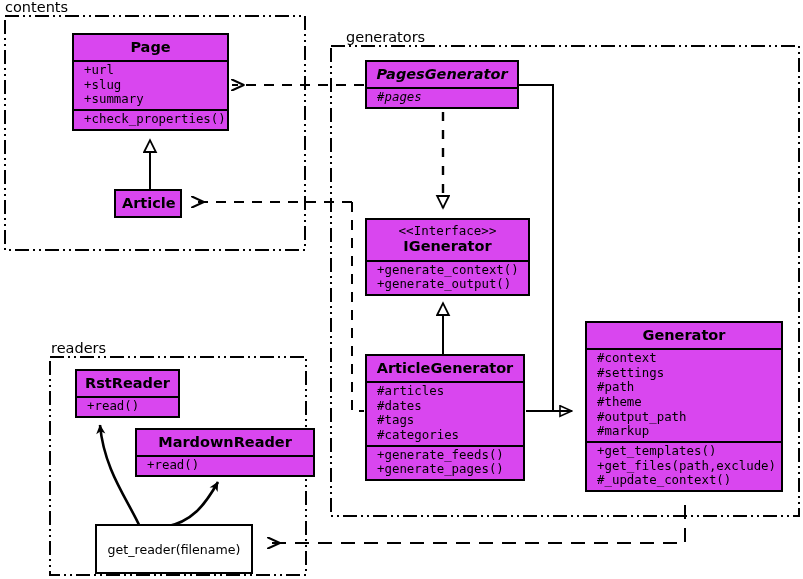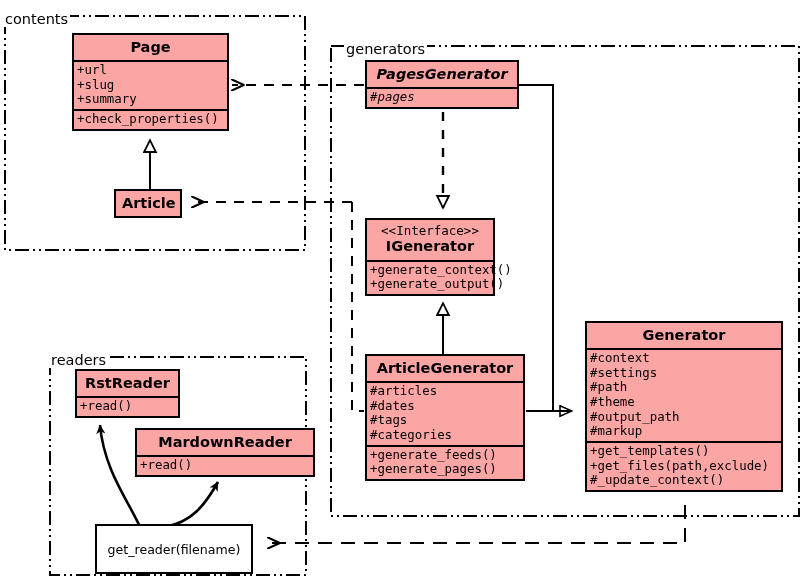--- a/index.html
+++ b/index.html
@@ -21,21 +21,21 @@
     position: absolute;
     left: 0; top: 0;
     width: 803px;
     height: 579px;
   }
   
   .uml {
     position: absolute;
     box-sizing: border-box;
     border: 2px solid #000;
-    background: #fca5a5;
+    background: #d946ef;
     z-index: 5;
   }
   .uml .name {
     text-align: center;
     font-weight: bold;
     font-size: 14.5px;
     font-family: "DejaVu Sans", sans-serif;
     padding: 4px 6px 5px 6px;
     line-height: 1.12;
     color: #000;
@@ -45,21 +45,21 @@
     font-weight: normal;
     font-size: 12.5px;
     font-family: "DejaVu Sans Mono", monospace;
     letter-spacing: 0px;
     line-height: 1.15;
   }
   .uml .sep {
     border-top: 2px solid #000;
   }
   .uml .compartment {
-    padding: 1px 2px 2px 3px;
+    padding: 1px 2px 2px 10px;
     font-family: "DejaVu Sans Mono", monospace;
     font-size: 12.4px;
     line-height: 1.18;
     color: #000;
     white-space: nowrap;
   }
   .uml .compartment div { padding: 0; }
 
   
   .plainbox {
@@ -77,21 +77,20 @@
   }
   .pkg-label {
     position: absolute;
     font-family: "DejaVu Sans", sans-serif;
     font-size: 14.5px;
     color: #000;
     background: #fff;
     z-index: 3;
     white-space: nowrap;
     padding: 0 2px;
-    margin-top: 12px;
   }
 </style>
 </head>
 <body>
 
 <div id="canvas">
 
   <svg id="edges" viewBox="0 0 803 579" xmlns="http://www.w3.org/2000/svg">
     <defs>
       <marker id="hollowTri" markerWidth="14" markerHeight="14" refX="12.6" refY="6" orient="auto" markerUnits="userSpaceOnUse">
@@ -157,21 +156,21 @@
     <div class="name">Article</div>
   </div>
 
   <div class="uml" style="left:365px; top:60px; width:154px;font-style:italic;">
     <div class="name">PagesGenerator</div>
     <div class="compartment sep">
       <div>#pages</div>
     </div>
   </div>
 
-  <div class="uml" style="left:365px; top:218px; width:130px;">
+  <div class="uml" style="left:365px; top:218px; width:165px;">
     <div class="name">
       <span class="stereo">&lt;&lt;Interface&gt;&gt;</span>
       <span>IGenerator</span>
     </div>
     <div class="compartment sep">
       <div>+generate_context()</div>
       <div>+generate_output()</div>
     </div>
   </div>
 

